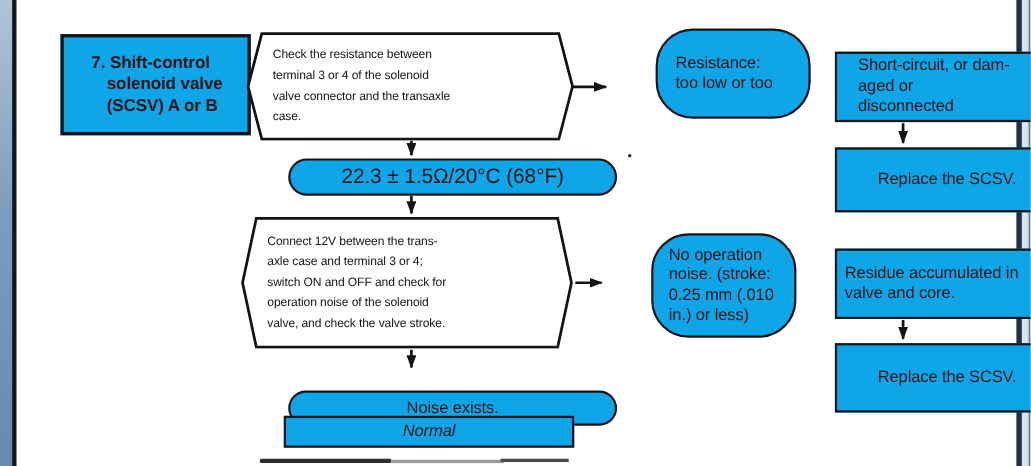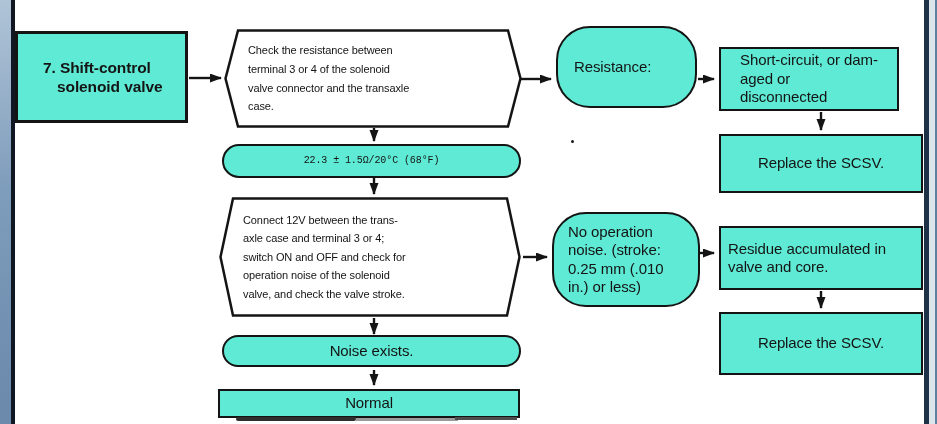--- a/index.html
+++ b/index.html
@@ -13,23 +13,23 @@
   
   .frame { position:absolute; top:0; height:424px; }
   .frame-left-bar   { left:0;   width:11px; background:linear-gradient(to bottom,#b0c4d7 0%, var(--frame_steel_blue,#7e9cbb) 45%, #6a89ab 100%); }
   .frame-left-line  { left:11px; width:4px;  background:var(--frame_navy,#101722); }
   .frame-right-line { left:924px; width:5px; background:var(--frame_right_navy,#1e3147); }
   .frame-right-strip{ left:929px; width:6px; background:var(--frame_light_strip,#dde5ec); }
   .frame-right-edge { left:935px; width:2px; background:var(--frame_edge_blue,#60809f); }
 
   
   .node {
-    position:absolute; box-sizing:border-box; background:#5eead4;
+    position:absolute; box-sizing:border-box; background:#0ea5e9;
     border:2.4px solid var(--ink,#141414);
-    font-size:15px; line-height:18.4px; letter-spacing:-0.1px;
+    font-size:15px; line-height:18.4px; letter-spacing:-0.1px;margin-left:40px;
   }
   .thick { border-width:3.2px; }
   .pill  { border-radius:18px; }
   .oval  { border-radius:34px; }
   .center { display:flex; align-items:center; justify-content:center; text-align:center; }
   .vcl    { display:flex; flex-direction:column; justify-content:center; }
 
   .start-node { font-weight:bold; font-size:15.5px; line-height:19.5px; padding-left:25px; }
   .start-node .ind { margin-left:14px; }
 
@@ -73,69 +73,71 @@
       <line x1="374" y1="370" x2="374" y2="385" marker-end="url(#ah)"></line>
       <line x1="523" y1="257" x2="547" y2="257" marker-end="url(#ah)"></line>
       <line x1="700" y1="253" x2="714" y2="253" marker-end="url(#ah)"></line>
       <line x1="821" y1="291" x2="821" y2="308" marker-end="url(#ah)"></line>
     </g>
   </svg>
 
   <div class="node thick vcl start-node" style="left:15px; top:31px; width:173px; height:92px;">
     <div>7. Shift-control</div>
     <div class="ind">solenoid valve</div>
+    <div class="ind">(SCSV) A or B</div>
   </div>
 
   <svg class="hexsvg" style="left:224px; top:29px;" width="298" height="99">
     <polygon points="14,1.5 284,1.5 296.5,49.5 284,97.5 14,97.5 1.5,49.5" fill="#ffffff" style="stroke:var(--ink,#141414)" stroke-width="2.5"></polygon>
   </svg>
   <div class="hextext" style="left:224px; top:29px; width:298px; height:99px;">
     <div>Check the resistance between</div>
     <div>terminal 3 or 4 of the solenoid</div>
     <div>valve connector and the transaxle</div>
     <div>case.</div>
   </div>
 
-  <div class="node pill center" style="left:222px; top:144px; width:299px; height:34px; font-size:10px;font-family:Liberation Mono, monospace;">
+  <div class="node pill center" style="left:222px; top:144px; width:299px; height:34px; font-size:19px;">
     <span>22.3 ± 1.5Ω/20°C (68°F)</span>
   </div>
 
   <svg class="hexsvg" style="left:219px; top:197px;" width="302" height="120">
     <polygon points="14,1.5 288,1.5 300.5,60 288,118.5 14,118.5 1.5,60" fill="#ffffff" style="stroke:var(--ink,#141414)" stroke-width="2.5"></polygon>
   </svg>
   <div class="hextext" style="left:219px; top:197px; width:302px; height:120px;">
     <div>Connect 12V between the trans-</div>
     <div>axle case and terminal 3 or 4;</div>
     <div>switch ON and OFF and check for</div>
     <div>operation noise of the solenoid</div>
     <div>valve, and check the valve stroke.</div>
   </div>
 
-  <div class="node pill center" style="left:222px; top:335px; width:299px; height:32px;">
+  <div class="node pill center" style="left:222px; top:355px; width:299px; height:32px;">
     <span>Noise exists.</span>
   </div>
 
-  <div class="node center" style="left:218px; top:389px; width:302px; height:29px;">
+  <div class="node center" style="left:218px; top:378px; width:264px; height:29px;font-style:italic;">
     <span>Normal</span>
   </div>
 
   <div class="node oval vcl" style="left:556px; top:26px; width:141px; height:82px; padding-left:16px;">
     <div>Resistance:</div>
+    <div>too low or too</div>
   </div>
 
   <div class="node vcl" style="left:719px; top:47px; width:180px; height:64px; padding:4px 19px;">
     <div>Short-circuit, or dam-</div>
     <div>aged or disconnected</div>
   </div>
 
   <div class="node center" style="left:719px; top:134px; width:204px; height:59px;">
     <span>Replace the SCSV.</span>
   </div>
 
-  <div class="node oval vcl" style="left:552px; top:212px; width:148px; height:95px; padding-left:14px;">
+  <div class="node oval vcl" style="left:552px; top:212px; width:132px; height:95px; padding-left:14px;">
     <div>No operation</div>
     <div>noise. (stroke:</div>
     <div>0.25 mm (.010</div>
     <div>in.) or less)</div>
   </div>
 
   <div class="node vcl" style="left:719px; top:226px; width:204px; height:64px; padding:4px 7px;">
     <div>Residue accumulated in</div>
     <div>valve and core.</div>
   </div>

